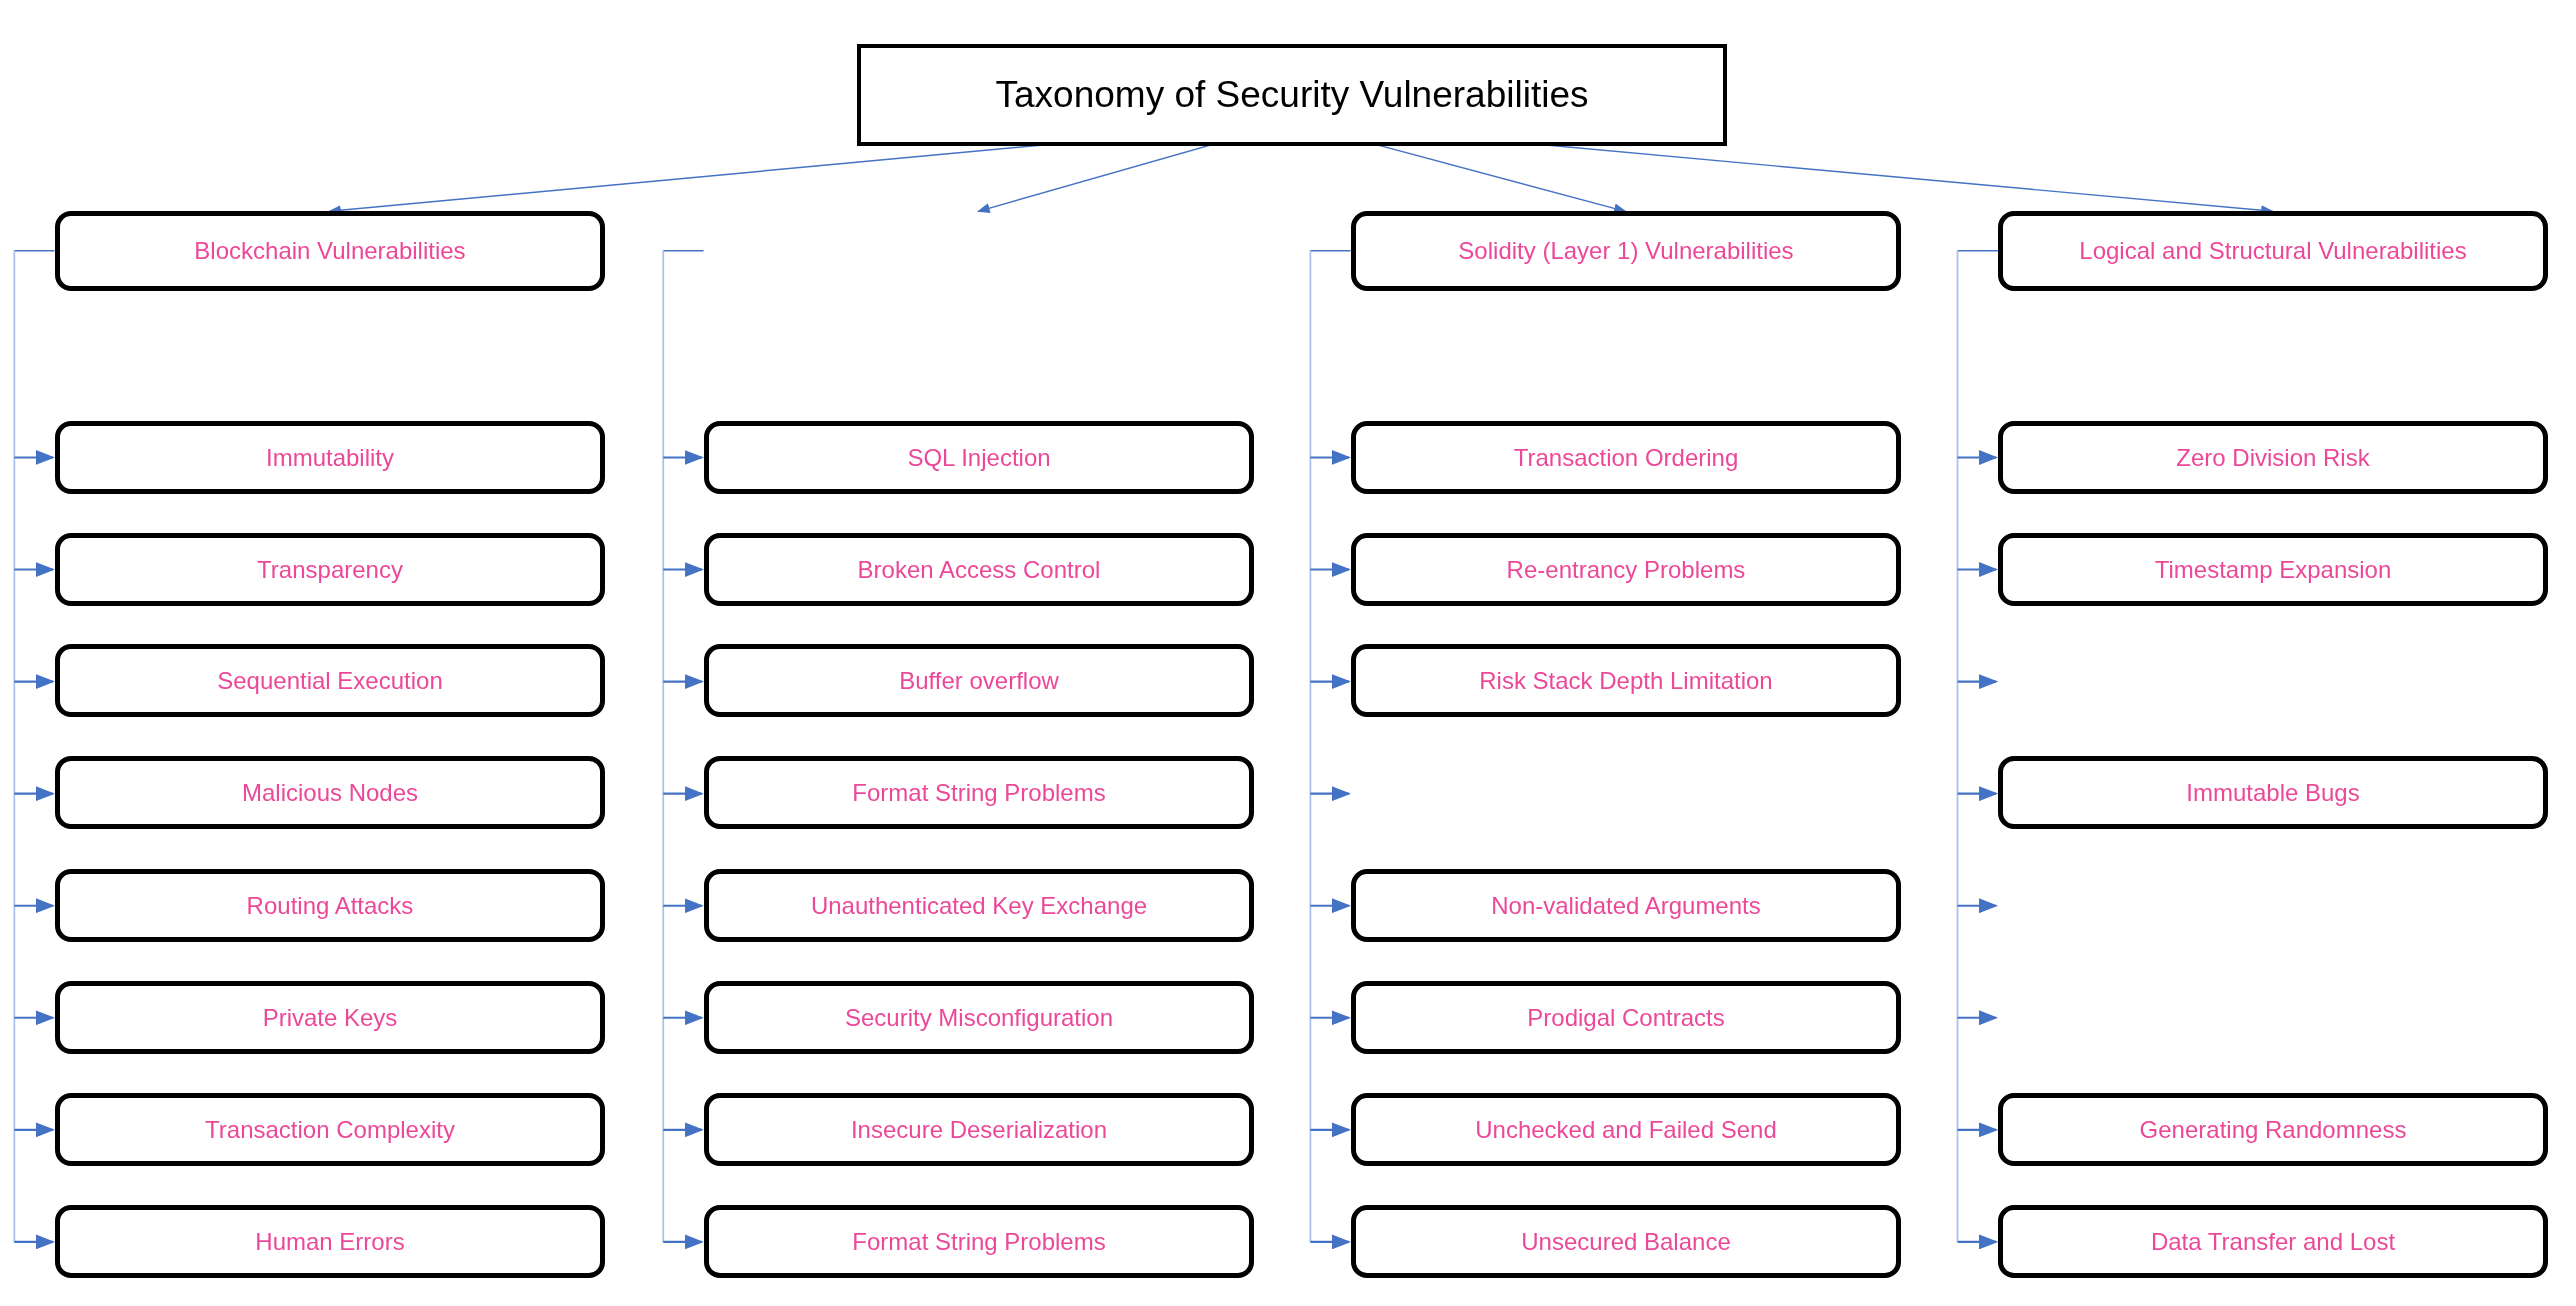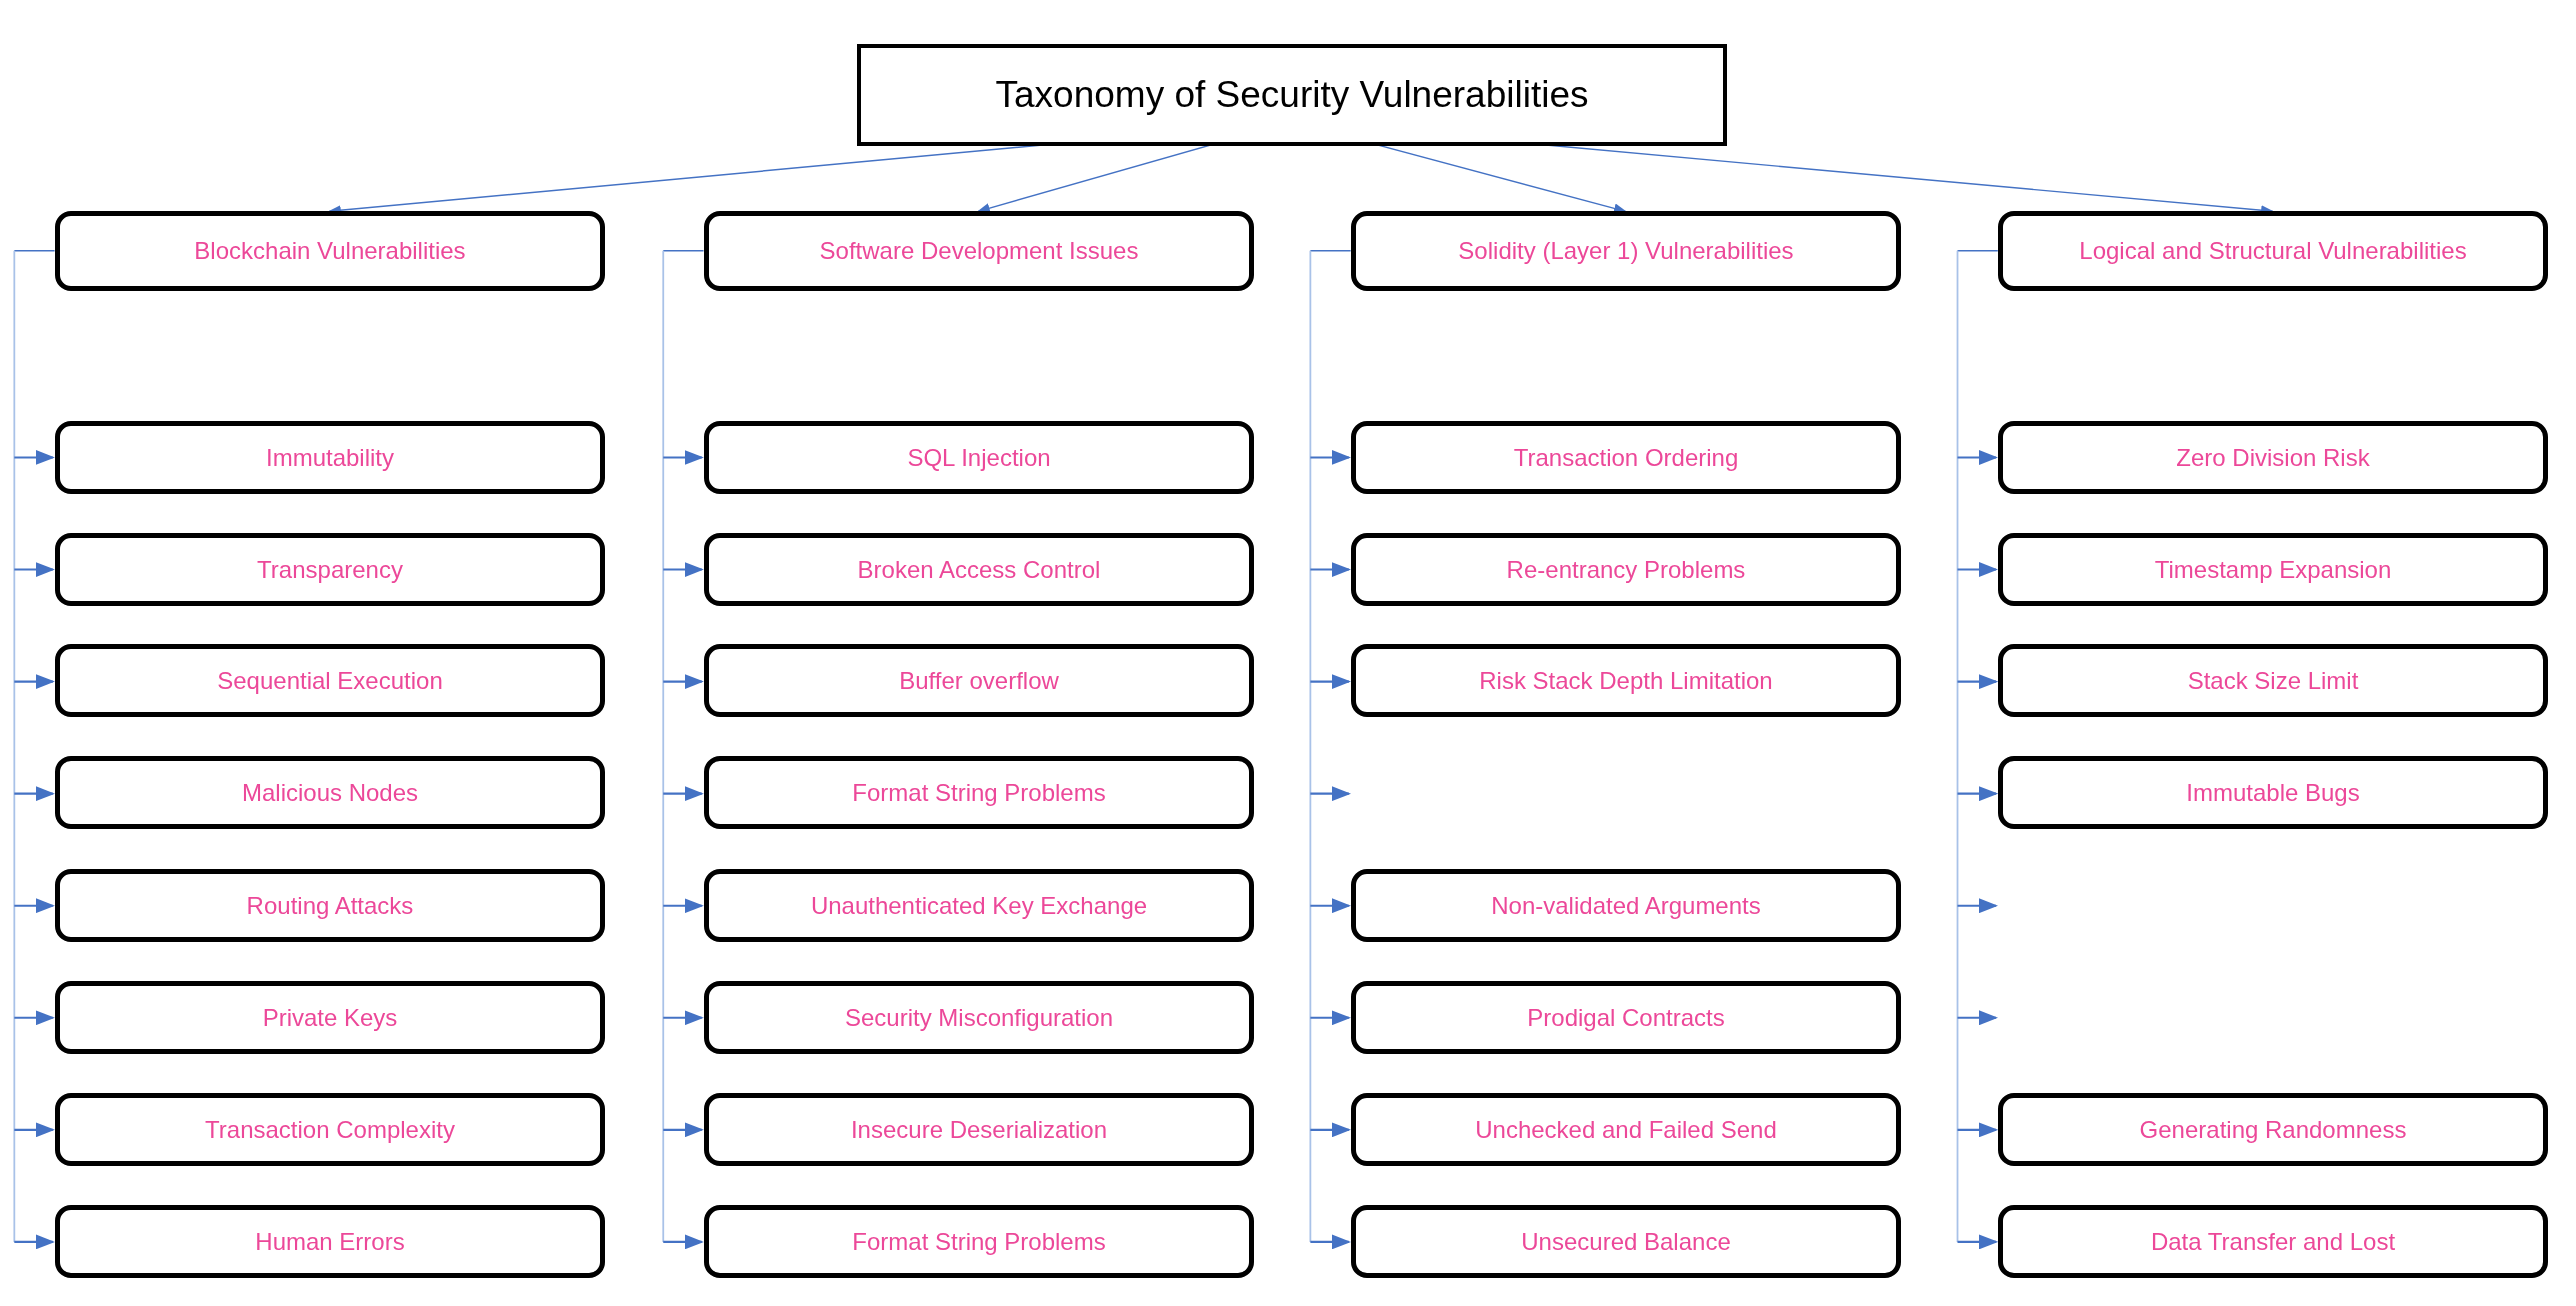--- a/index.html
+++ b/index.html
@@ -116,21 +116,20 @@
   <div class="node header-node" style="--x:55px;  --y:211px">Blockchain Vulnerabilities</div>
   <div class="node child-node" style="--x:55px;  --y:421px">Immutability</div>
   <div class="node child-node" style="--x:55px;  --y:533px">Transparency</div>
   <div class="node child-node" style="--x:55px;  --y:644px">Sequential Execution</div>
   <div class="node child-node" style="--x:55px;  --y:756px">Malicious Nodes</div>
   <div class="node child-node" style="--x:55px;  --y:869px">Routing Attacks</div>
   <div class="node child-node" style="--x:55px;  --y:981px">Private Keys</div>
   <div class="node child-node" style="--x:55px;  --y:1093px">Transaction Complexity</div>
   <div class="node child-node" style="--x:55px;  --y:1205px">Human Errors</div>
 
-  <div class="node header-node" style="--x:704px; --y:211px">Software Development Issues</div>
   <div class="node child-node" style="--x:704px; --y:421px">SQL Injection</div>
   <div class="node child-node" style="--x:704px; --y:533px">Broken Access Control</div>
   <div class="node child-node" style="--x:704px; --y:644px">Buffer overflow</div>
   <div class="node child-node" style="--x:704px; --y:756px">Format String Problems</div>
   <div class="node child-node" style="--x:704px; --y:869px">Unauthenticated Key Exchange</div>
   <div class="node child-node" style="--x:704px; --y:981px">Security Misconfiguration</div>
   <div class="node child-node" style="--x:704px; --y:1093px">Insecure Deserialization</div>
   <div class="node child-node" style="--x:704px; --y:1205px">Format String Problems</div>
 
   <div class="node header-node" style="--x:1351px; --y:211px">Solidity (Layer 1) Vulnerabilities</div>
@@ -138,19 +137,18 @@
   <div class="node child-node" style="--x:1351px; --y:533px">Re-entrancy Problems</div>
   <div class="node child-node" style="--x:1351px; --y:644px">Risk Stack Depth Limitation</div>
   <div class="node child-node" style="--x:1351px; --y:869px">Non-validated Arguments</div>
   <div class="node child-node" style="--x:1351px; --y:981px">Prodigal Contracts</div>
   <div class="node child-node" style="--x:1351px; --y:1093px">Unchecked and Failed Send</div>
   <div class="node child-node" style="--x:1351px; --y:1205px">Unsecured Balance</div>
 
   <div class="node header-node" style="--x:1998px; --y:211px">Logical and Structural Vulnerabilities</div>
   <div class="node child-node" style="--x:1998px; --y:421px">Zero Division Risk</div>
   <div class="node child-node" style="--x:1998px; --y:533px">Timestamp Expansion</div>
-  <div class="node child-node" style="--x:1998px; --y:644px">Stack Size Limit</div>
   <div class="node child-node" style="--x:1998px; --y:756px">Immutable Bugs</div>
   <div class="node child-node" style="--x:1998px; --y:1093px">Generating Randomness</div>
   <div class="node child-node" style="--x:1998px; --y:1205px">Data Transfer and Lost</div>
 
 </div>
 
 
 </body></html>

